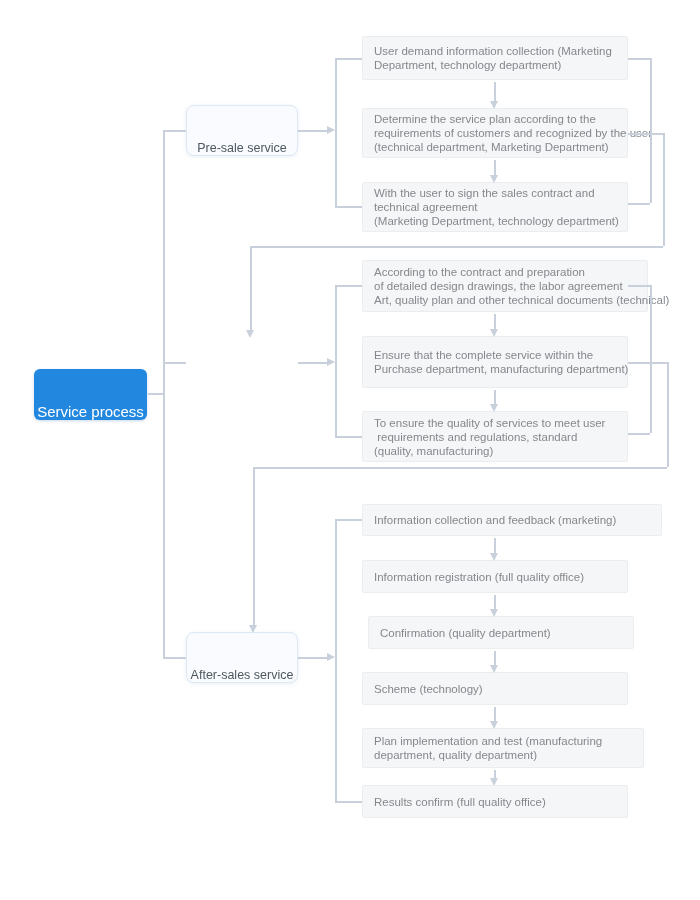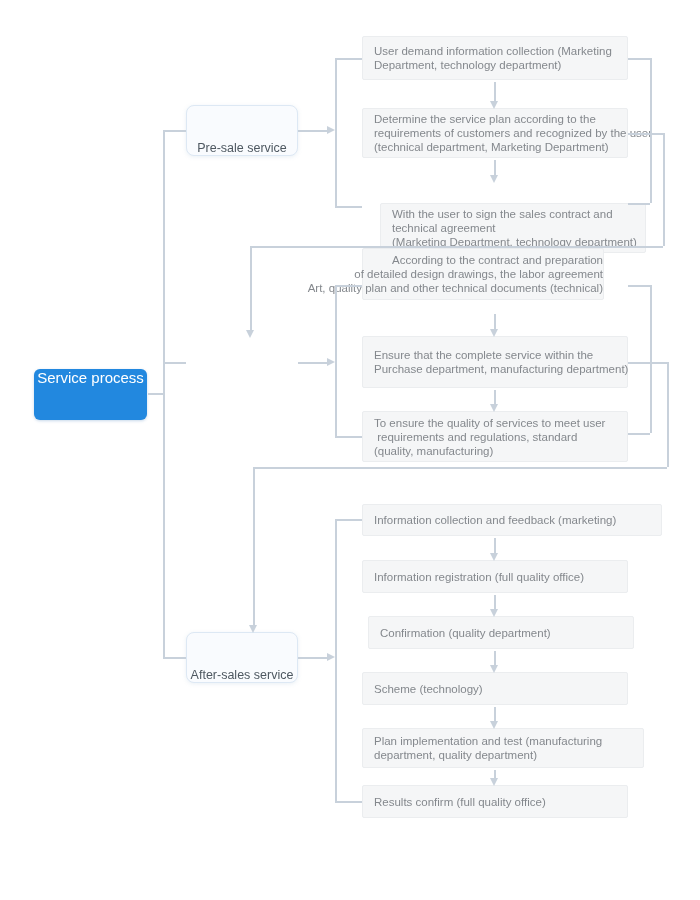--- a/index.html
+++ b/index.html
@@ -9,21 +9,21 @@
     --line:#C8D1DB;
   }
   html,body{margin:0;padding:0;background:#FFFFFF;}
   .canvas{
     position:relative; width:700px; height:900px; background:#FFFFFF;
     font-family:"Liberation Sans","DejaVu Sans",sans-serif; overflow:hidden;
   }
   .node-root{
     position:absolute; left:34px; top:369px; width:113px; height:51px;
     background:var(--root-bg); color:var(--root-text); border-radius:6px;
-    display:flex; align-items:flex-start; justify-content:center;
+    display:flex; align-items:flex-end; justify-content:center;
     font-size:15px; box-shadow:0 1px 3px rgba(30,100,170,.25);
   }
   .node-stage{
     position:absolute; width:112px; height:51px;
     background:var(--stage-bg); border:1px solid var(--stage-border); border-radius:8px;
     display:flex; align-items:flex-end; justify-content:center;
     font-size:12.5px; color:var(--stage-text);
     box-shadow:0 1px 4px rgba(140,170,200,.18); box-sizing:border-box;
   }
   .box{
@@ -60,27 +60,27 @@
 
   <div class="box" style="left:362px;top:36px;width:266px;height:44px;">
     <div class="bl">User demand information collection (Marketing</div>
     <div class="bl">Department, technology department)</div>
   </div>
   <div class="box" style="left:362px;top:108px;width:266px;height:50px;">
     <div class="bl">Determine the service plan according to the</div>
     <div class="bl">requirements of customers and recognized by the user</div>
     <div class="bl">(technical department, Marketing Department)</div>
   </div>
-  <div class="box" style="left:380px;top:182px;width:266px;height:50px;margin-top:21px;">
+  <div class="box" style="left:362px;top:182px;width:266px;height:50px;">
     <div class="bl">With the user to sign the sales contract and</div>
     <div class="bl">technical agreement</div>
     <div class="bl">(Marketing Department, technology department)</div>
   </div>
 
-  <div class="box" style="left:362px;top:248px;width:242px;height:52px;align-items:flex-end;">
+  <div class="box" style="left:362px;top:260px;width:286px;height:52px;">
     <div class="bl">According to the contract and preparation</div>
     <div class="bl">of detailed design drawings, the labor agreement</div>
     <div class="bl">Art, quality plan and other technical documents (technical)</div>
   </div>
   <div class="box" style="left:362px;top:336px;width:266px;height:52px;">
     <div class="bl">Ensure that the complete service within the</div>
     <div class="bl">Purchase department, manufacturing department)</div>
   </div>
   <div class="box" style="left:362px;top:411px;width:266px;height:51px;">
     <div class="bl">To ensure the quality of services to meet user</div>

